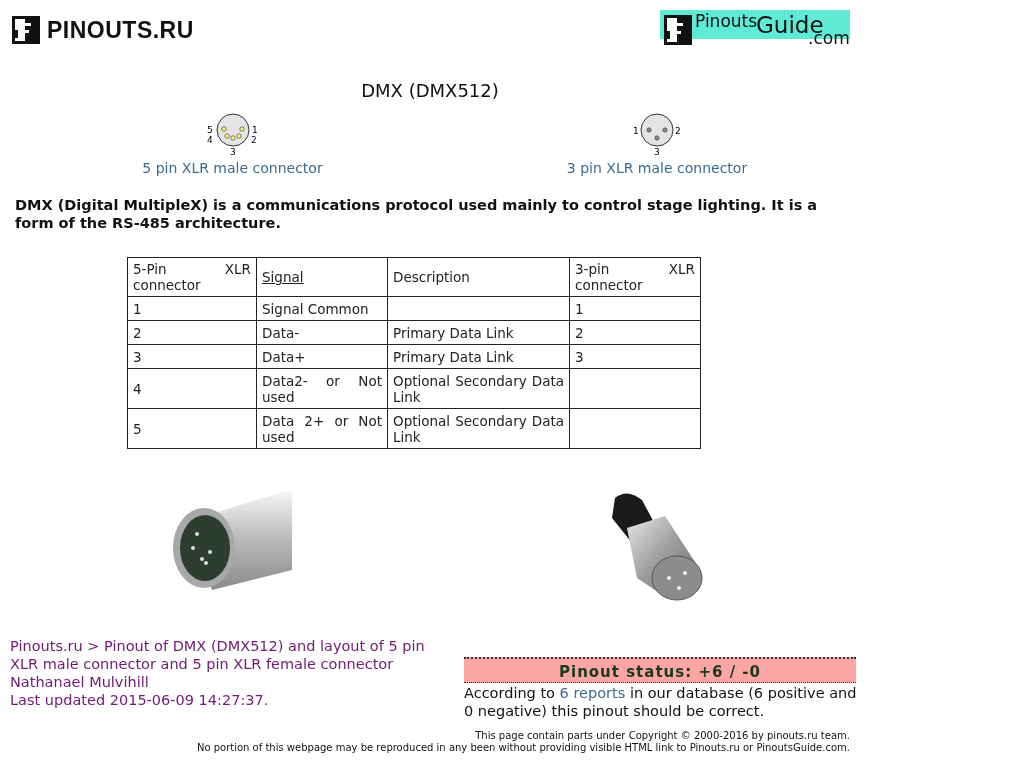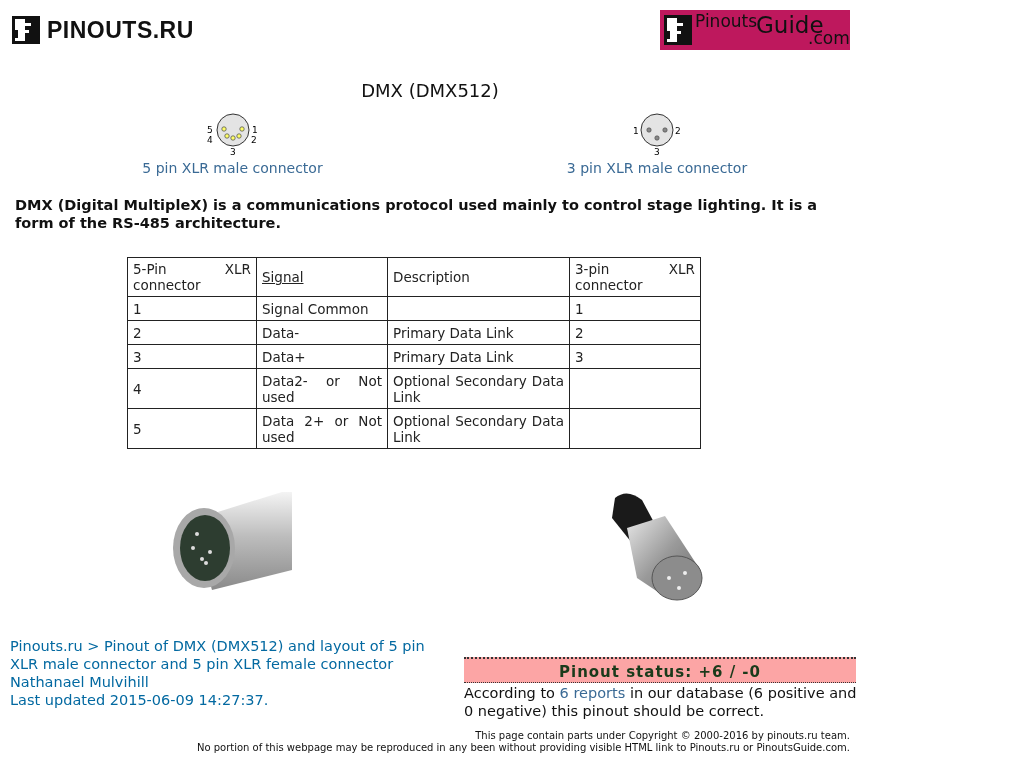--- a/index.html
+++ b/index.html
@@ -6,21 +6,21 @@
   body {
     width: 1024px; height: 776px; position: relative; overflow: hidden;
     font-family: "DejaVu Sans", sans-serif; color: #000;
   }
   .abs { position: absolute; }
 
   
   .logo-left { left: 12px; top: 14px; height: 32px; display: flex; align-items: center; }
   .logo-mark { width: 28px; height: 28px; position: relative; }
   .logo-text { font-family: "Liberation Sans", sans-serif; font-weight: bold; font-size: 23px; margin-left: 7px; letter-spacing: 0.5px; color: #111; }
-  .logo-right { left: 660px; top: 10px; width: 190px; height: 40px; background: #be185d; }
+  .logo-right { left: 660px; top: 10px; width: 190px; height: 29px; background: #5eead4; }
   .pg-mark { position: absolute; left: 4px; top: 5px; width: 28px; height: 30px; }
   .pg-pinouts { position: absolute; left: 35px; top: 1px; font-size: 17px; color: #111; }
   .pg-guide { position: absolute; left: 96px; top: 2px; font-size: 23px; color: #111; }
   .pg-com { position: absolute; left: 148px; top: 18px; font-size: 17px; color: #111; }
 
   .page-title { left: 0; width: 860px; top: 80px; text-align: center; font-size: 18px; color: #111; }
 
   .conn { text-align: center; }
   .conn-label { font-size: 14px; color: #3a6a95; margin-top: 2px; }
   .conn5 { left: 130px; width: 205px; top: 110px; }
@@ -31,21 +31,21 @@
 
   table.pinout { position: absolute; left: 127px; top: 257px; border-collapse: collapse; font-size: 13.5px; color: #222; }
   table.pinout td { border: 1px solid #222; padding: 2px 5px; vertical-align: middle; line-height: 16px; text-align: justify; text-align-last: auto; }
   table.pinout td.hdr-j { text-align: justify; text-align-last: left; }
   .c1 { width: 118px; } .c2 { width: 120px; text-decoration: underline; } .c3 { width: 171px; } .c4 { width: 120px; }
   tr.h1 td { height: 34px; } tr.r td { height: 19px; } tr.r2 td { height: 35px; }
 
   .photo5 { left: 172px; top: 490px; width: 120px; height: 104px; }
   .photo3 { left: 607px; top: 488px; width: 98px; height: 114px; }
 
-  .breadcrumb { left: 10px; top: 637px; width: 440px; font-size: 14.5px; line-height: 18px; color: #0369a1; }
+  .breadcrumb { left: 10px; top: 637px; width: 440px; font-size: 14.5px; line-height: 18px; color: #701a75; }
 
   .status-bar { left: 464px; top: 657px; width: 392px; height: 26px; background: #fca5a5; border-top: 2px dotted #333; border-bottom: 1px dotted #333; text-align: center; font-size: 15px; font-weight: bold; letter-spacing: 1px; line-height: 26px; color: #1a3a1a; box-sizing: border-box; }
   .status-text { left: 464px; top: 684px; width: 400px; font-size: 14.5px; line-height: 18px; color: #111; }
   .link { color: #3a6a95; text-decoration: none; }
 
   .footer { right: 174px; top: 730px; text-align: right; font-size: 10px; line-height: 12px; color: #111; font-family: "DejaVu Sans", sans-serif; }
 </style>
 </head>
 <body>
 

